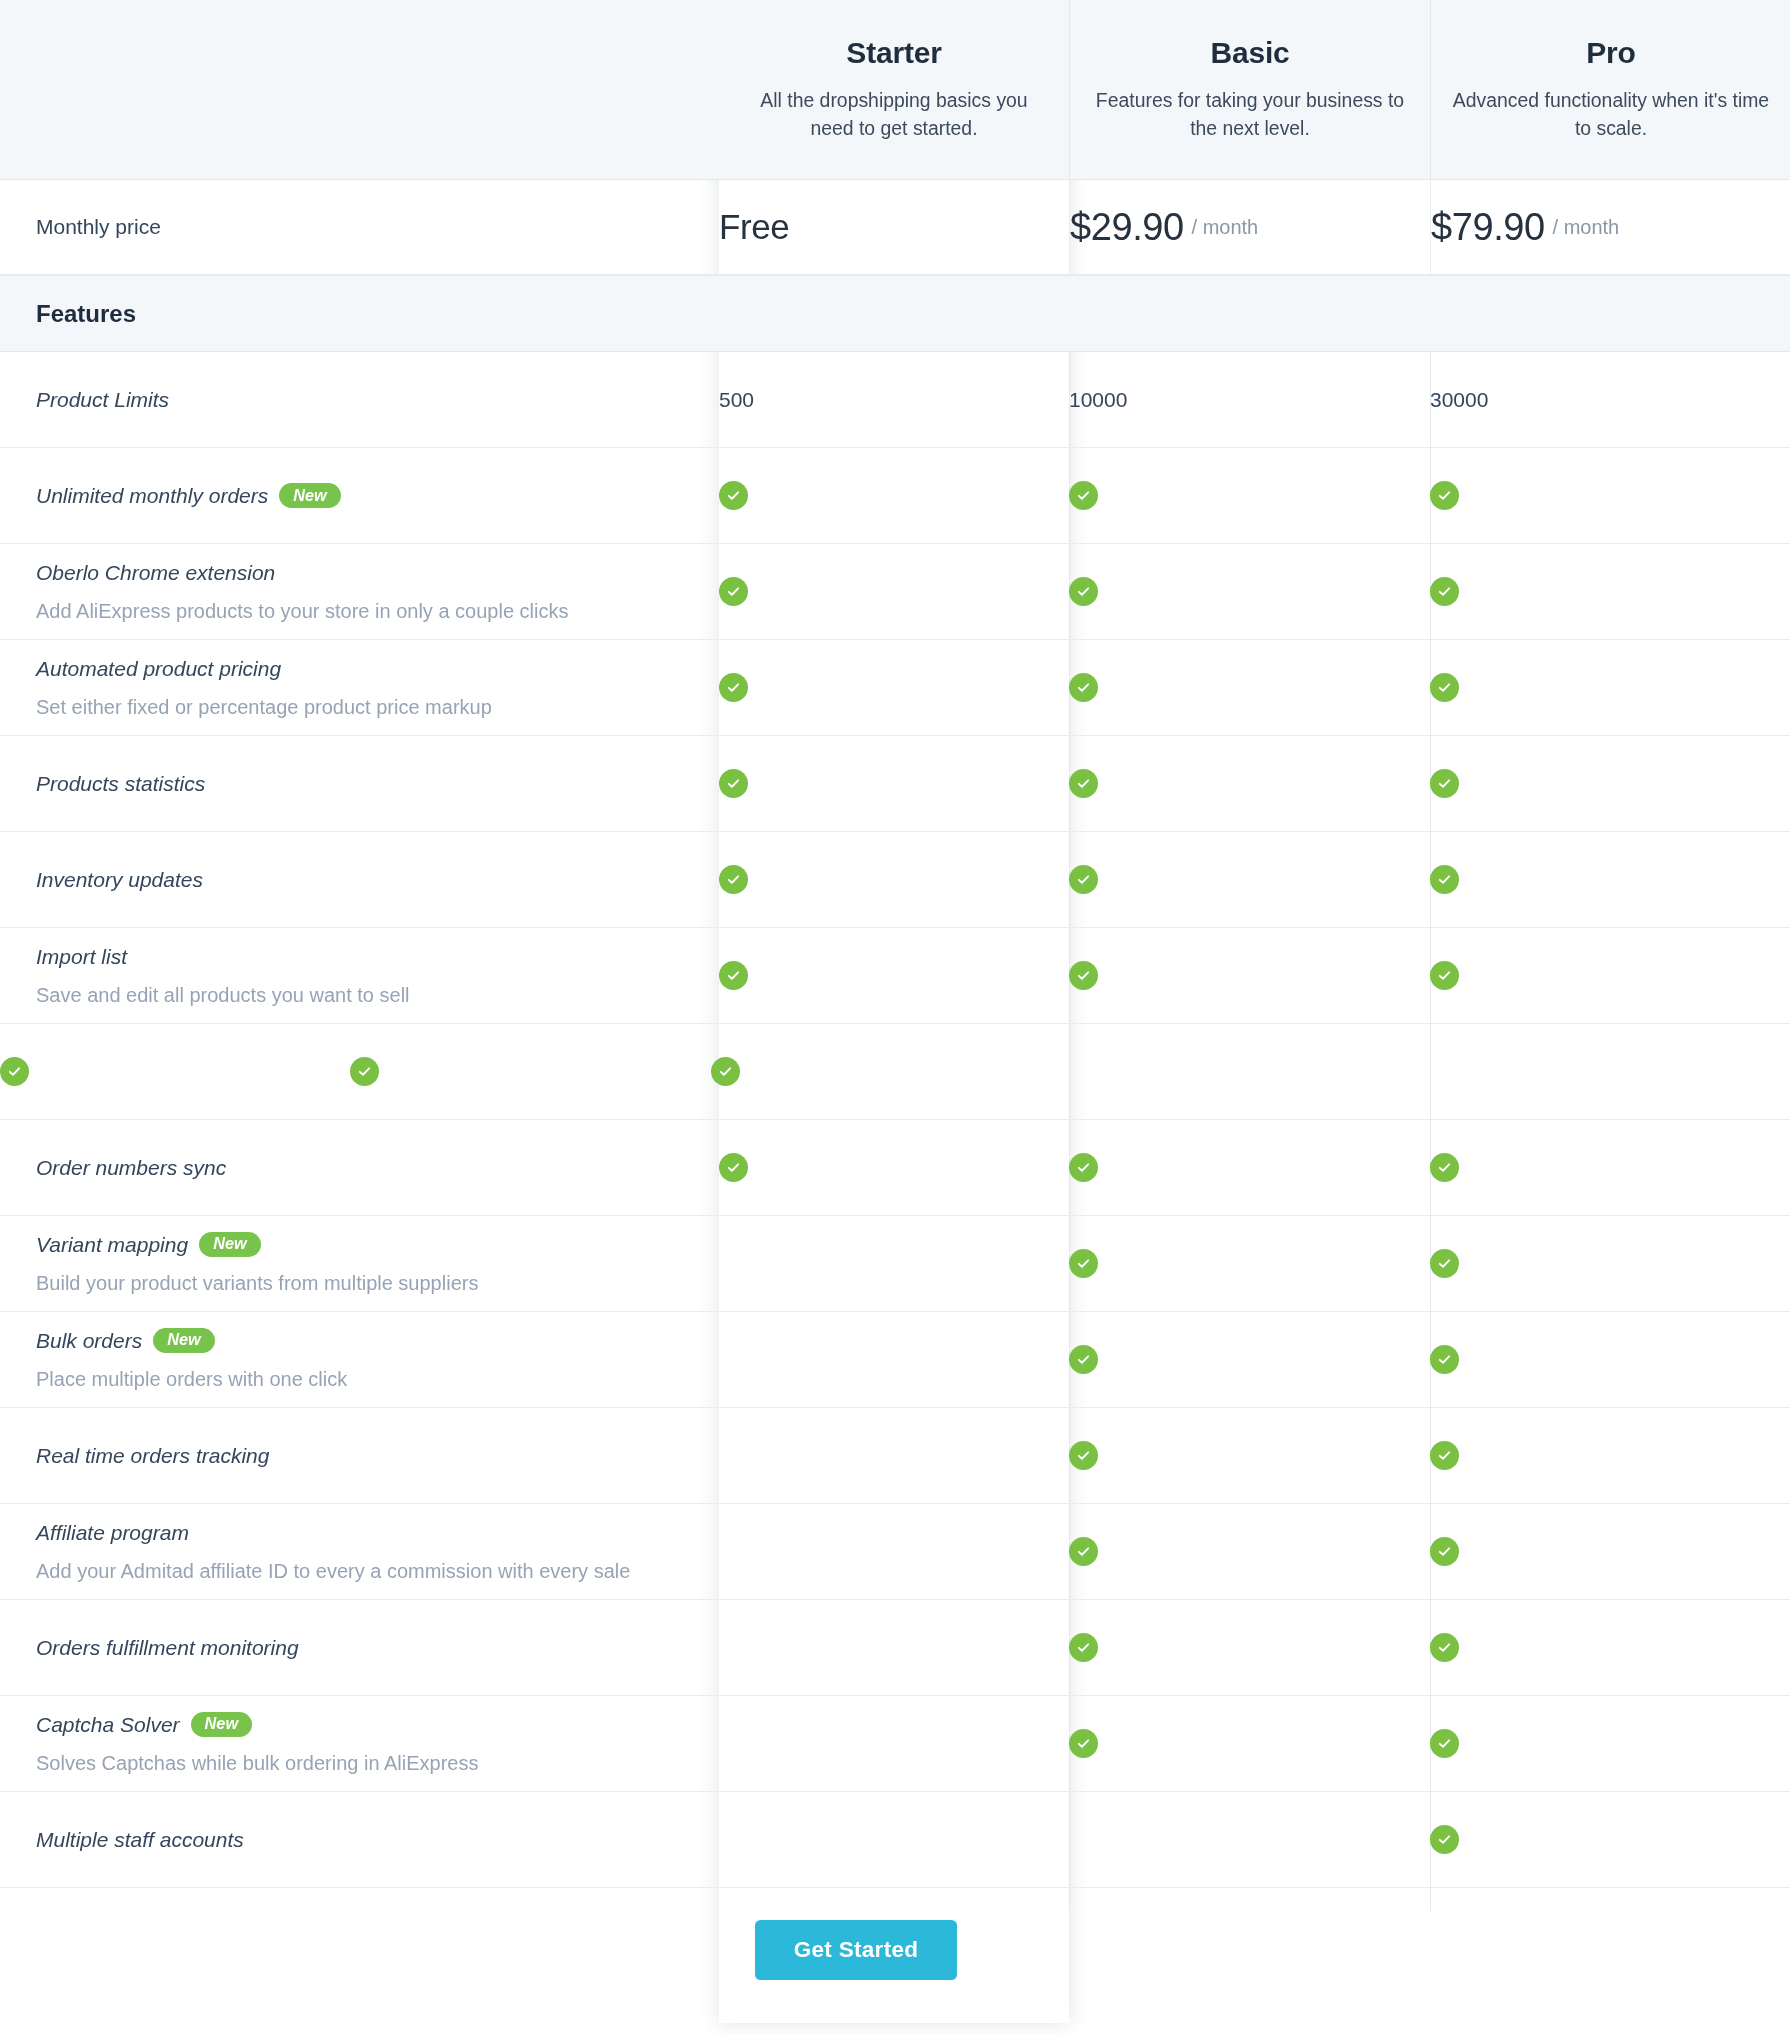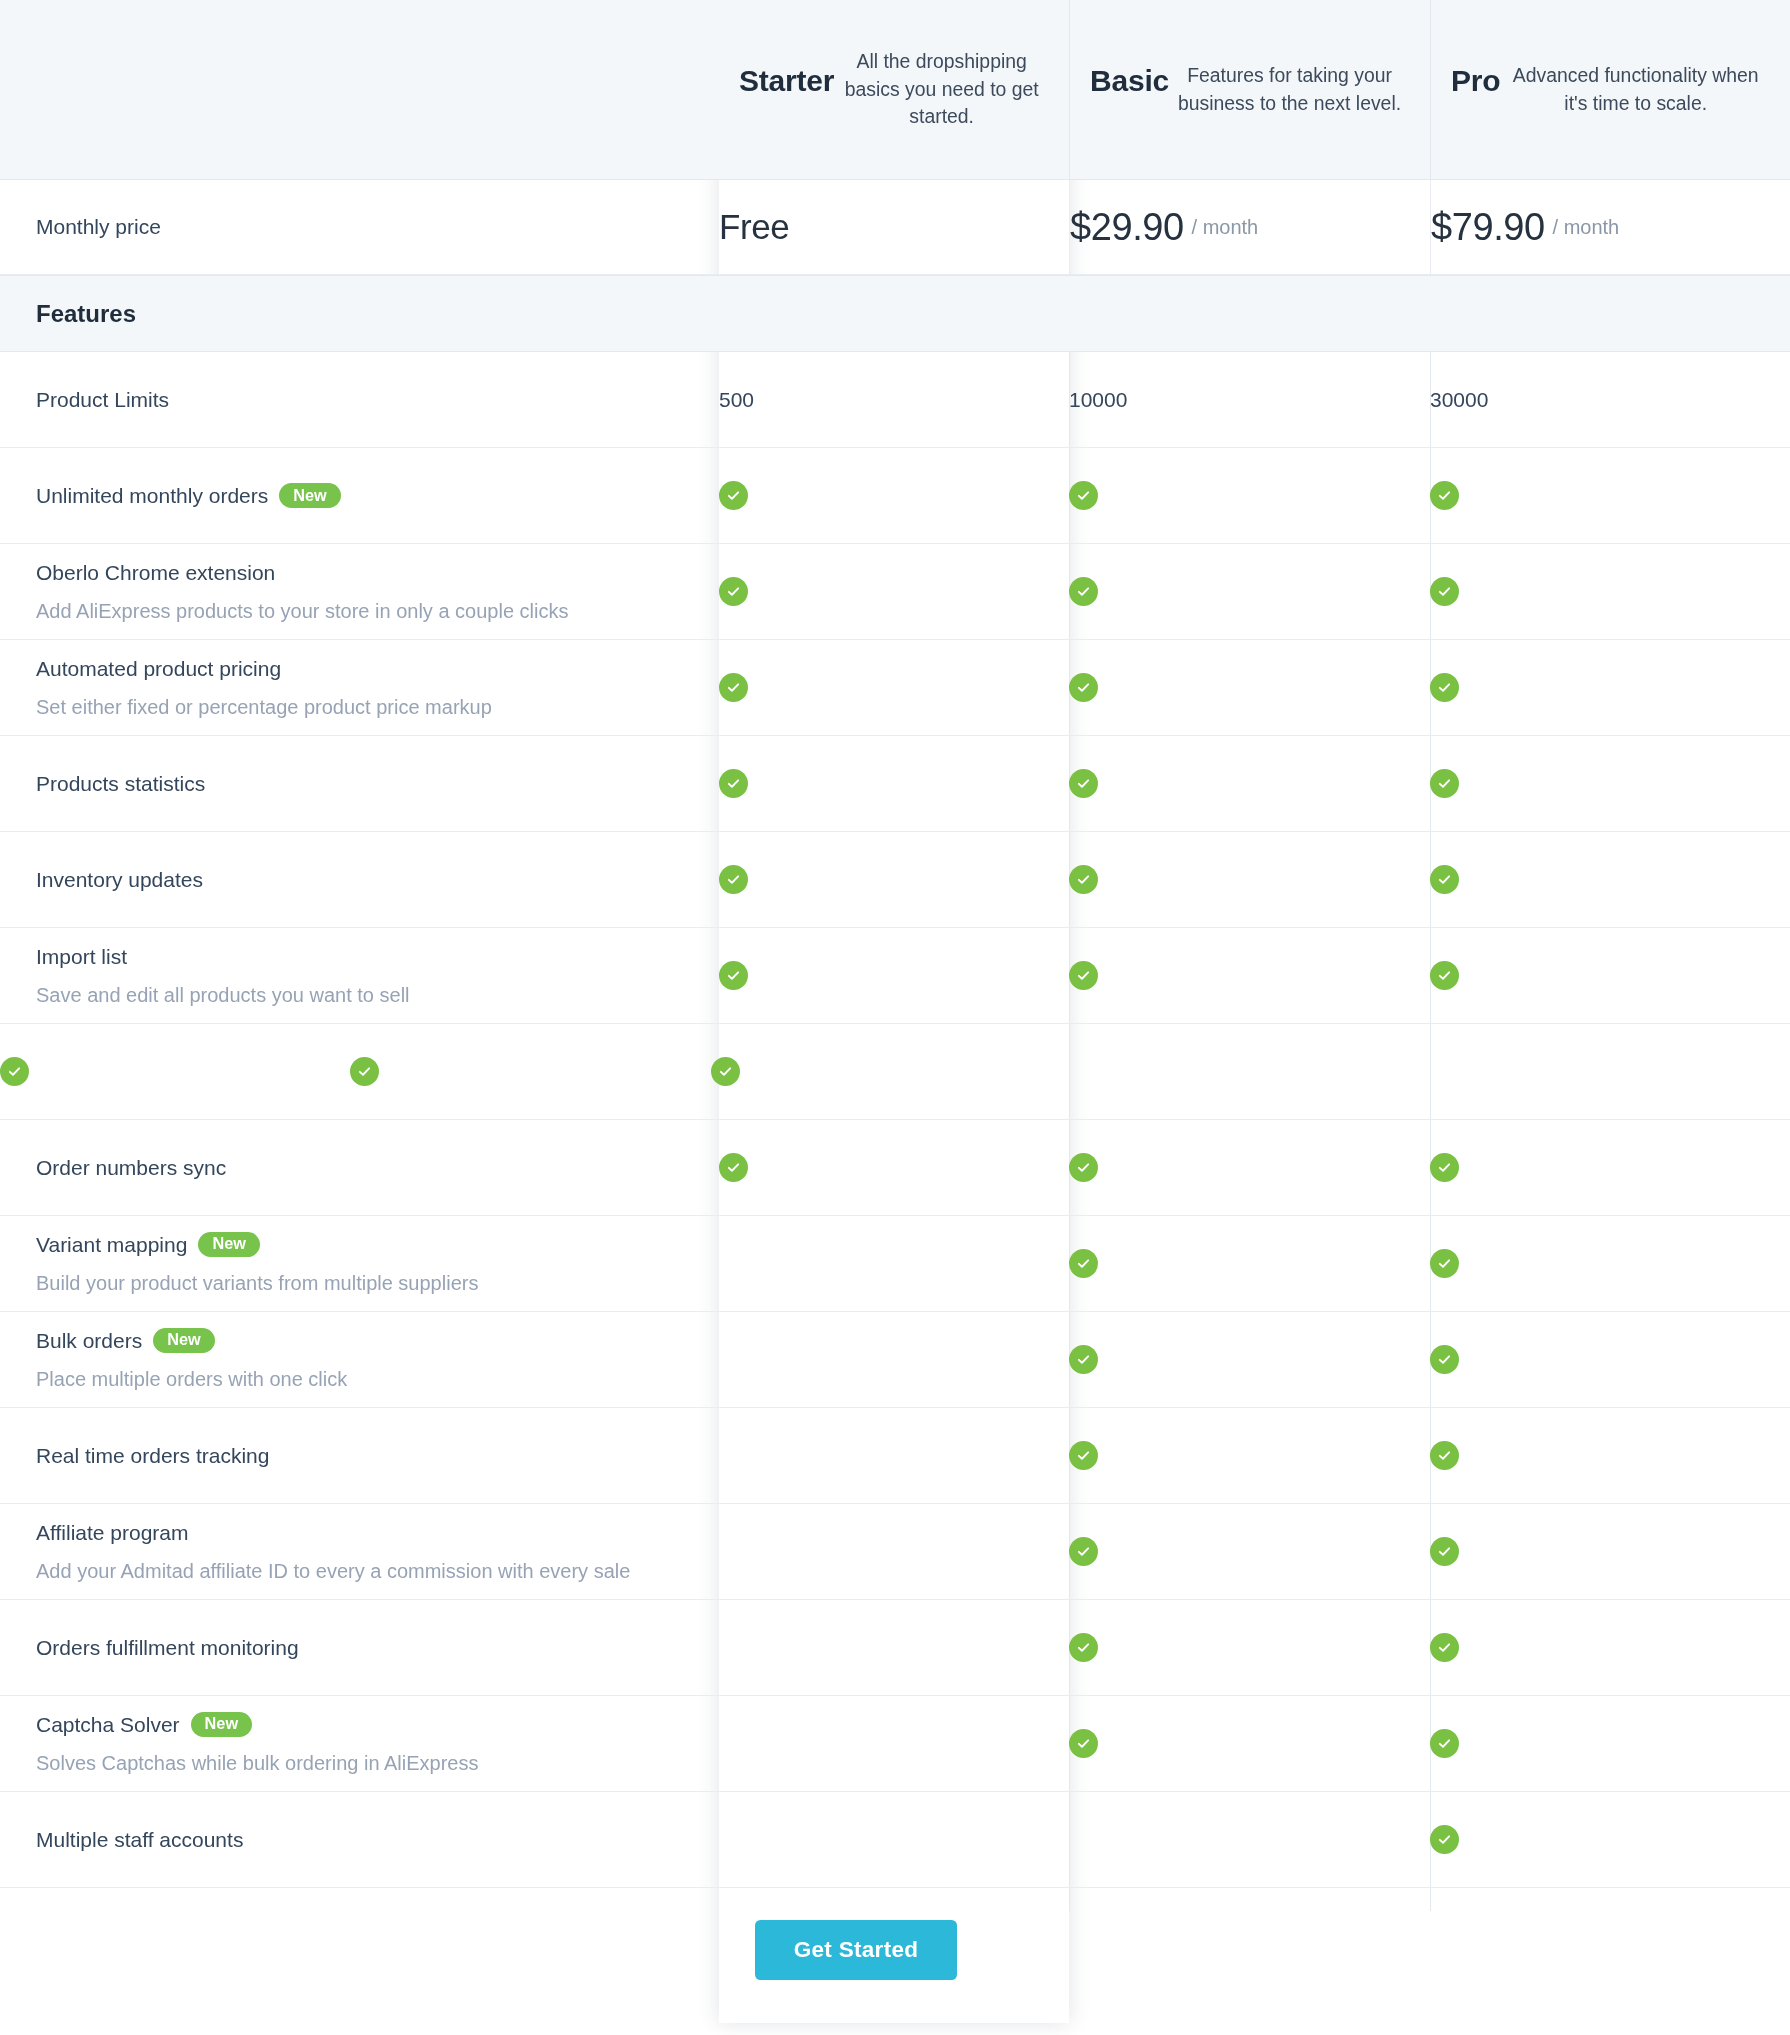--- a/index.html
+++ b/index.html
@@ -46,21 +46,21 @@
   .col-pro     { width: 361px; }
 
   
   .header-row {
     height: 180px;
     background: #f4f7fa;
     border-bottom: 0.8px solid #e3e8ee;
   }
   .header-row .cell-feature { background: #f4f7fa; }
   .header-row .cell-plan {
-    flex-direction: row;
+    flex-direction: column;
     justify-content: center;
     background: #f4f7fa;
     padding: 0 20px;
   }
   .header-row .col-basic,
   .header-row .col-pro { border-left: 0.8px solid #e3e8ee; }
 
   .plan-name {
     font-size: 30px;
     font-weight: bold;
@@ -115,20 +115,21 @@
   .feature-row {
     border-bottom: 0.8px solid #e9edf2;
   }
   .feature-row.single { height: 96px; }
   .feature-row.double { height: 96px; }
 
   .feature-label-wrap {
     display: flex;
     align-items: center;
     flex-wrap: wrap;
+    font-style: italic;
   }
   .feature-label {
     font-size: 21px;
     color: #34465c;
     line-height: 1.3;
   }
   .feature-sub {
     font-size: 20px;
     color: #97a3b4;
     margin-top: 12.4px;

